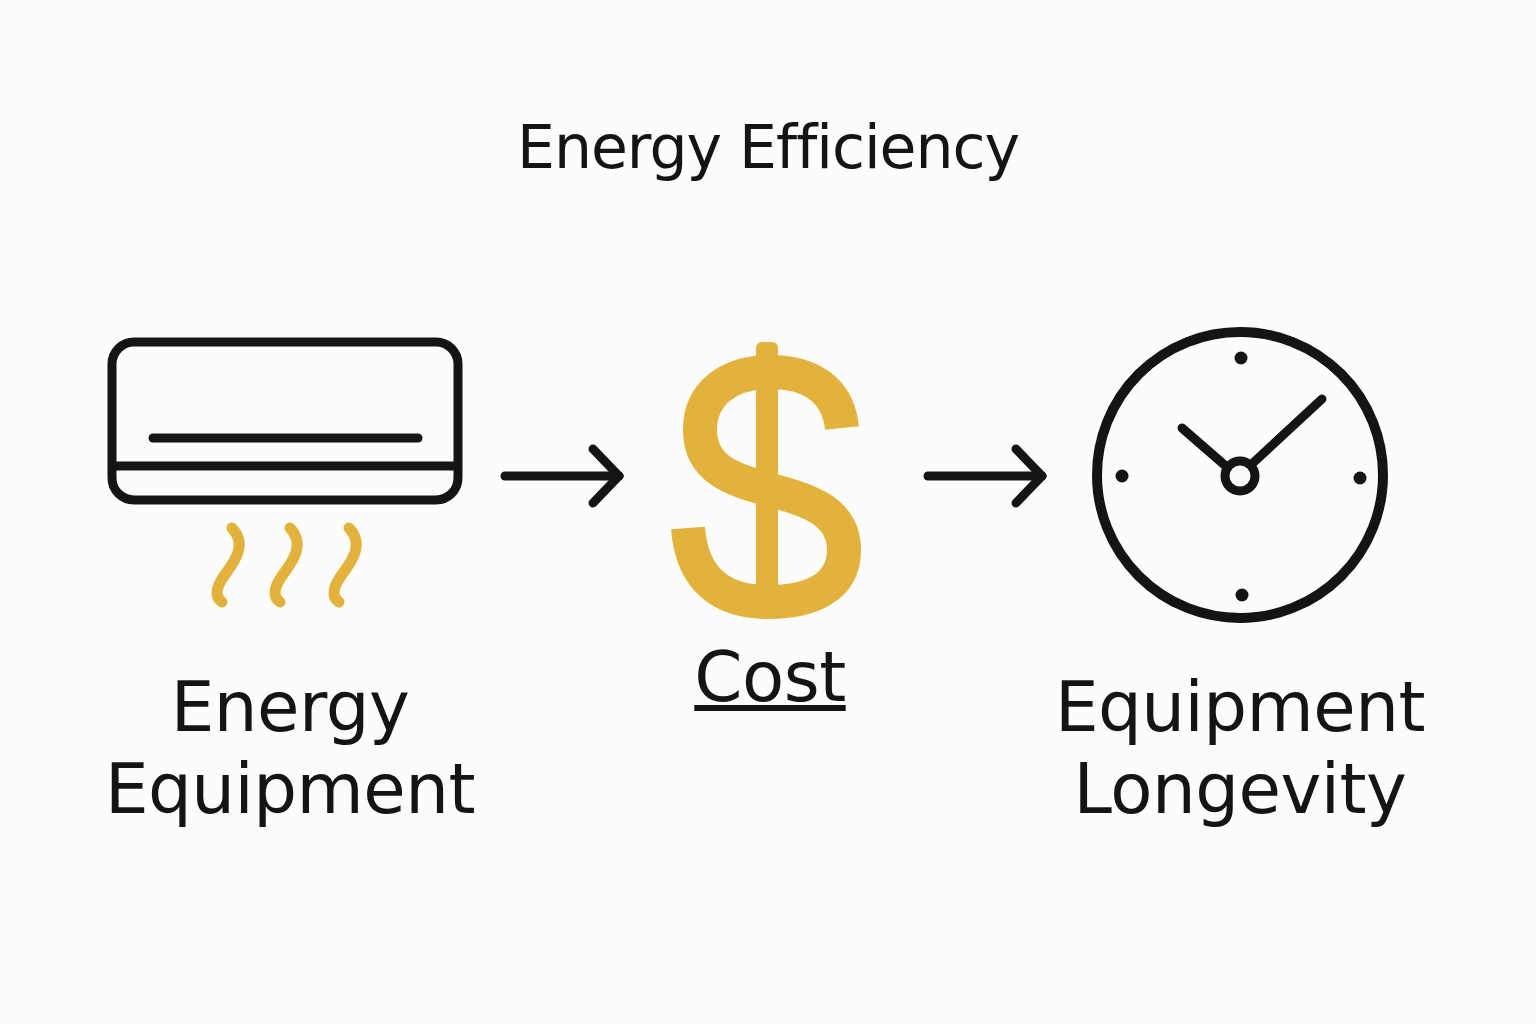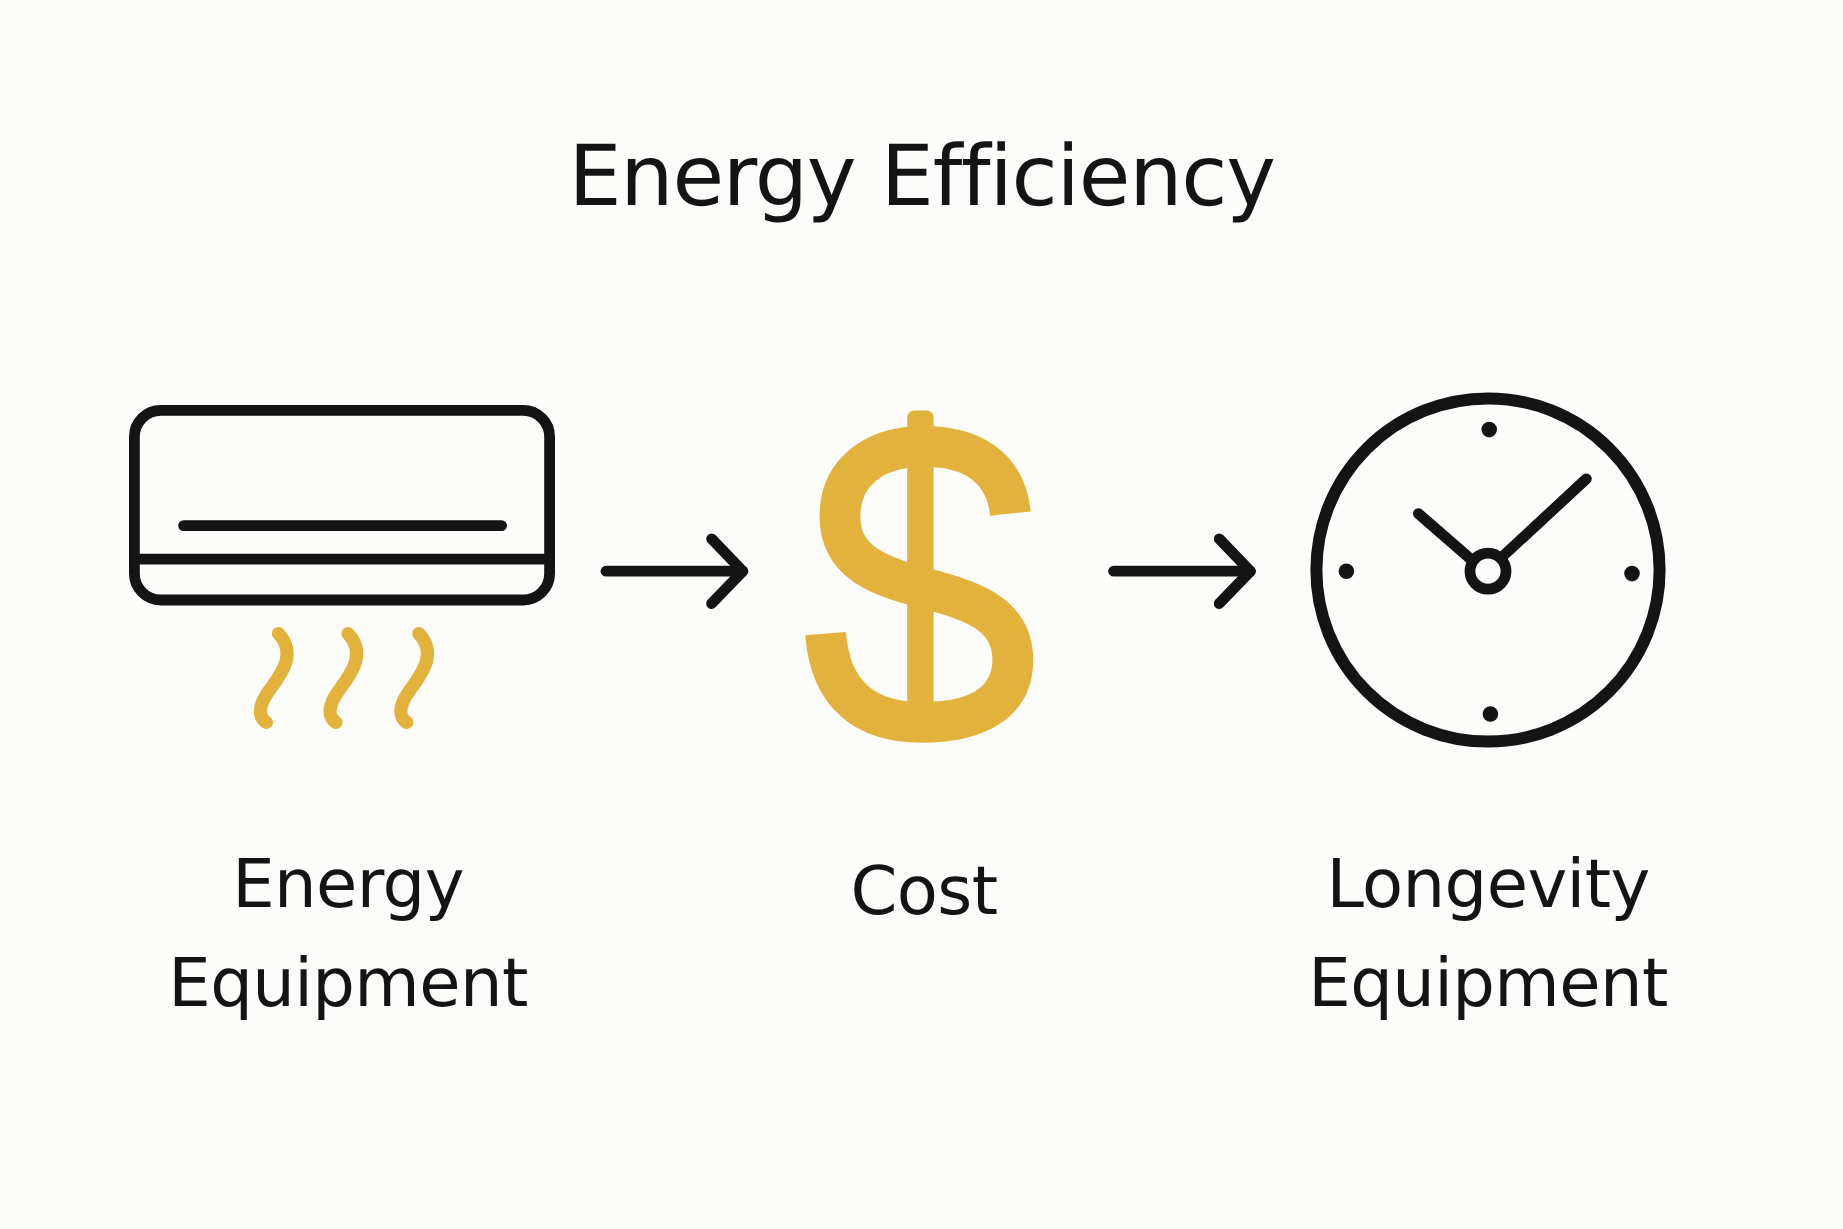--- a/index.html
+++ b/index.html
@@ -7,32 +7,31 @@
       width: 1536px; height: 1024px;
       background: #fcfcfa;
       position: relative;
       overflow: hidden;
       font-family: "DejaVu Sans", "Liberation Sans", sans-serif;
       color: #141414;
     }
     .title {
       position: absolute; left: 0; top: 92px; width: 1536px;
       text-align: center;
-      font-size: 70px; font-weight: 500;
+      font-size: 60px; font-weight: 500;
       letter-spacing: -1px;
       line-height: 110px;
     }
     .icon { position: absolute; }
     .label {
       position: absolute;
       text-align: center;
-      font-size: 56px; font-weight: 500;
+      font-size: 69px; font-weight: 500;
       line-height: 82px;
       letter-spacing: -0.5px;
-      margin-top: 31px;
     }
     .label span { display: block; }
   </style>
 </head>
 <body>
 
 <div class="title">Energy Efficiency</div>
 
 <svg class="icon" style="left:100px; top:330px;" width="370" height="290" viewBox="0 0 370 290">
   <rect x="12" y="12" width="346" height="158" rx="22" ry="22" fill="none" stroke="#141414" stroke-width="9"></rect>
@@ -69,20 +68,20 @@
   <line x1="102" y1="108" x2="148" y2="148" stroke="#141414" stroke-width="9" stroke-linecap="round"></line>
   <line x1="174" y1="142" x2="242" y2="79" stroke="#141414" stroke-width="9" stroke-linecap="round"></line>
   <circle cx="160" cy="156" r="15" fill="#fcfcfa" stroke="#141414" stroke-width="9"></circle>
 </svg>
 
 <div class="label" style="left:90px; top:666px; width:400px;">
   <span>Energy</span>
   <span>Equipment</span>
 </div>
 
-<div class="label" style="left:570px; top:672px; width:400px;">
+<div class="label" style="left:570px; top:636px; width:400px;text-decoration:underline;">
   <span>Cost</span>
 </div>
 
 <div class="label" style="left:1010px; top:666px; width:460px;">
+  <span>Equipment</span>
   <span>Longevity</span>
-  <span>Equipment</span>
 </div>
 
 </body></html>

